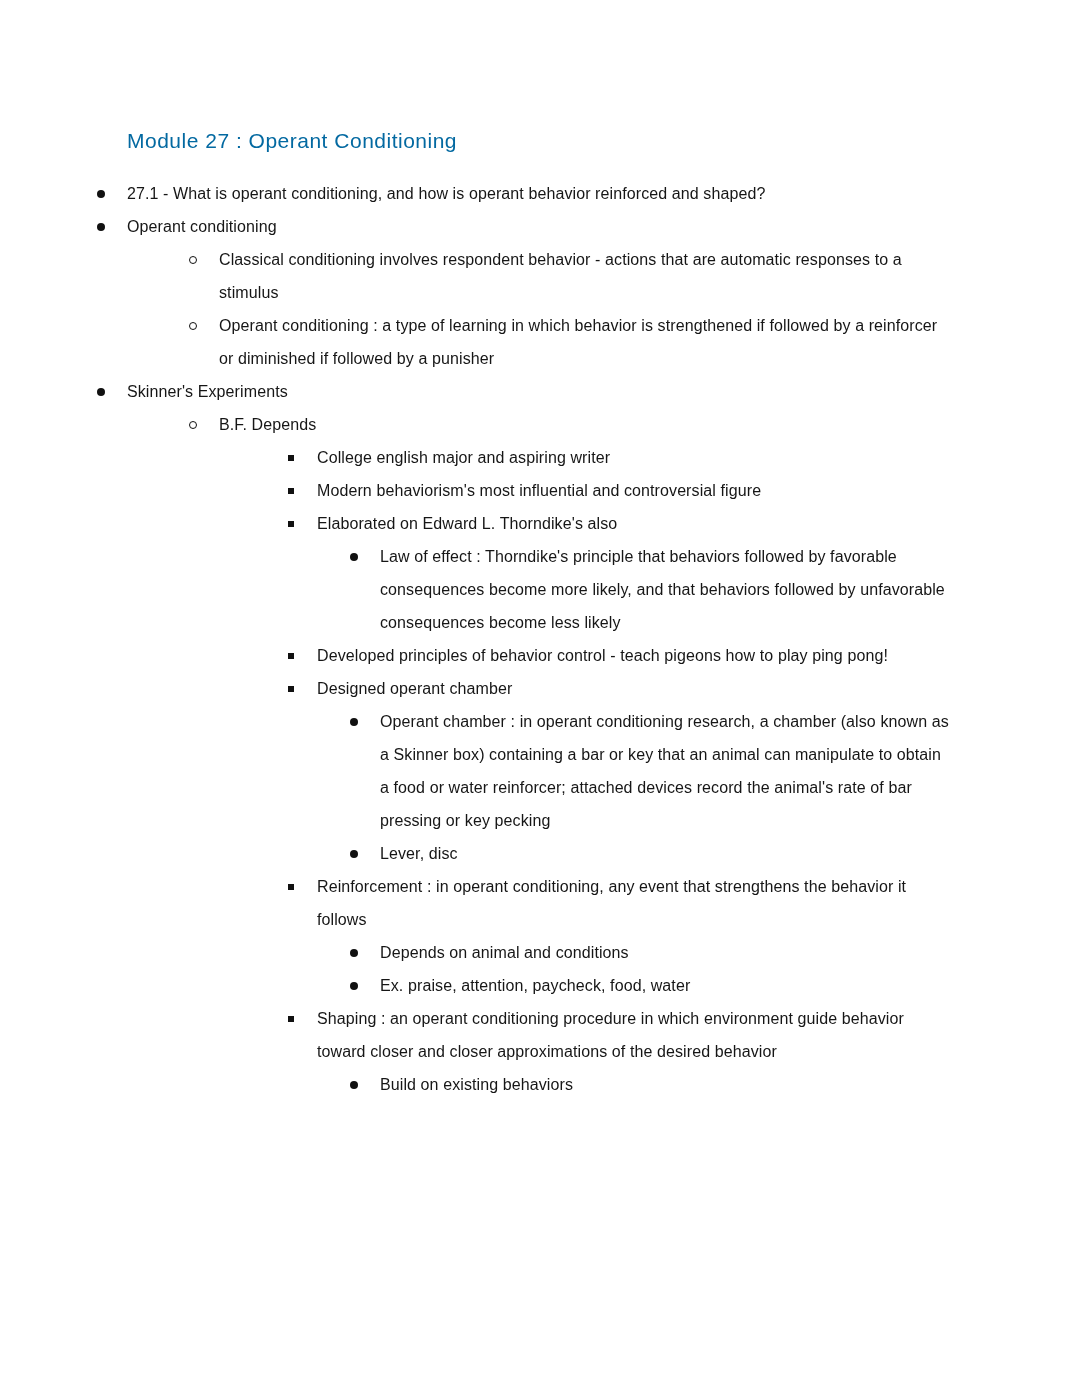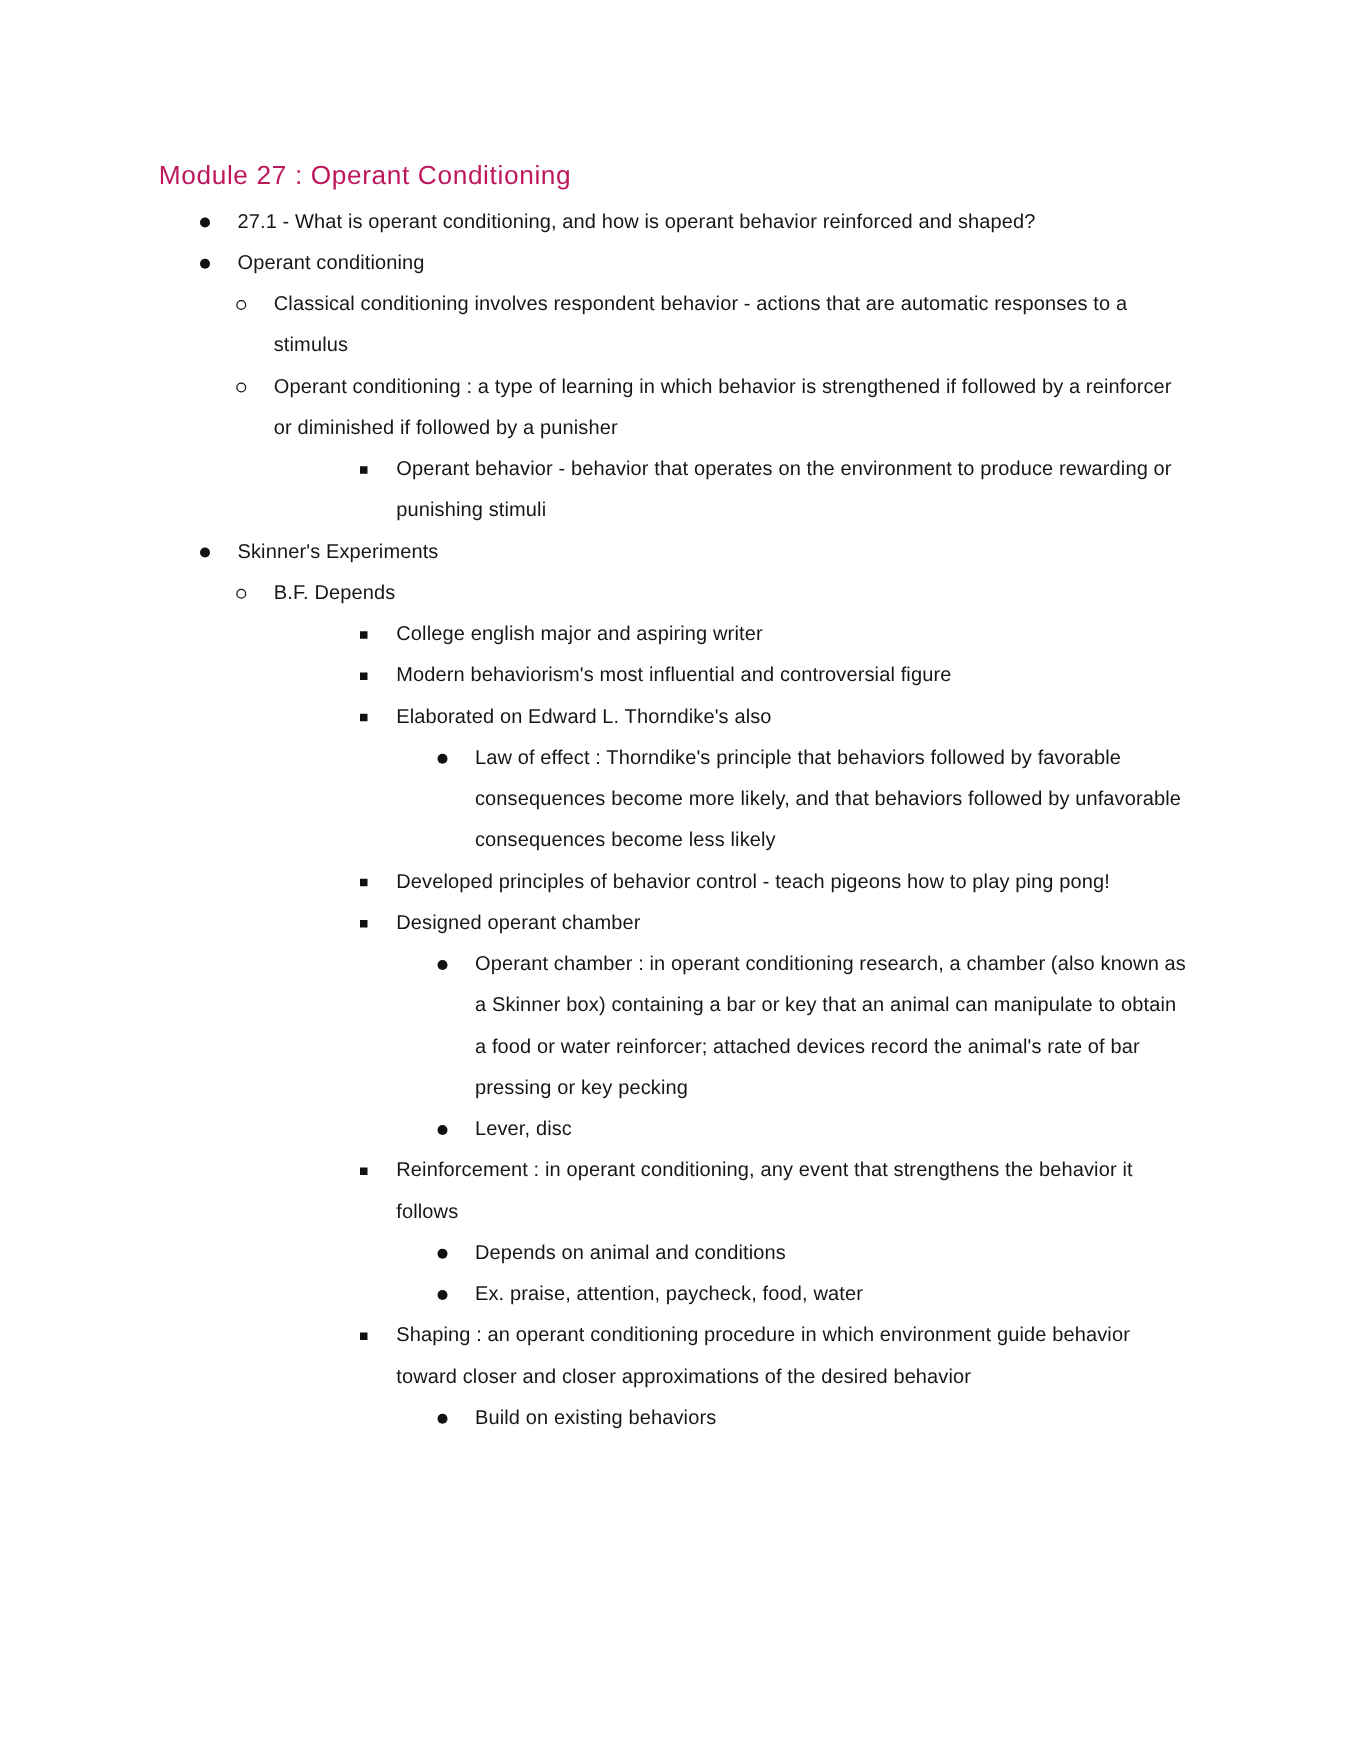--- a/index.html
+++ b/index.html
@@ -19,31 +19,31 @@
   .content {
     position: absolute;
     top: 124px;
     left: 127px;
     width: 822px;
   }
   .doc-title {
     font-size: 21px;
     line-height: 34px;
     letter-spacing: 0.5px;
-    color: #be185d;
-    margin-bottom: 3px;
+    color: #0369a1;
+    margin-bottom: 19px;
     white-space: nowrap;
   }
   .li {
     position: relative;
     font-size: 16px;
     line-height: 33px;
     letter-spacing: 0.1px;
   }
-  .li.level-1 { margin-left: 63px;  }
+  .li.level-1 {  }
   .li.level-2 { margin-left: 92px; }
   .li.level-3 { margin-left: 190px; }
   .li.level-4 { margin-left: 253px; }
   .marker {
     position: absolute;
     display: block;
   }
   .marker.disc {
     left: -30px;
     top: 13px;
@@ -87,24 +87,20 @@
           <span class="marker disc"></span>
           <span class="li-text">Operant conditioning</span>
         </div>
         <div class="li level-2">
           <span class="marker circle"></span>
           <span class="li-text">Classical conditioning involves respondent behavior - actions that are automatic responses to a stimulus</span>
         </div>
         <div class="li level-2">
           <span class="marker circle"></span>
           <span class="li-text">Operant conditioning : a type of learning in which behavior is strengthened if followed by a reinforcer or diminished if followed by a punisher</span>
-        </div>
-        <div class="li level-3">
-          <span class="marker square"></span>
-          <span class="li-text">Operant behavior - behavior that operates on the environment to produce rewarding or punishing stimuli</span>
         </div>
         <div class="li level-1">
           <span class="marker disc"></span>
           <span class="li-text">Skinner's Experiments</span>
         </div>
         <div class="li level-2">
           <span class="marker circle"></span>
           <span class="li-text">B.F. Depends</span>
         </div>
         <div class="li level-3">

